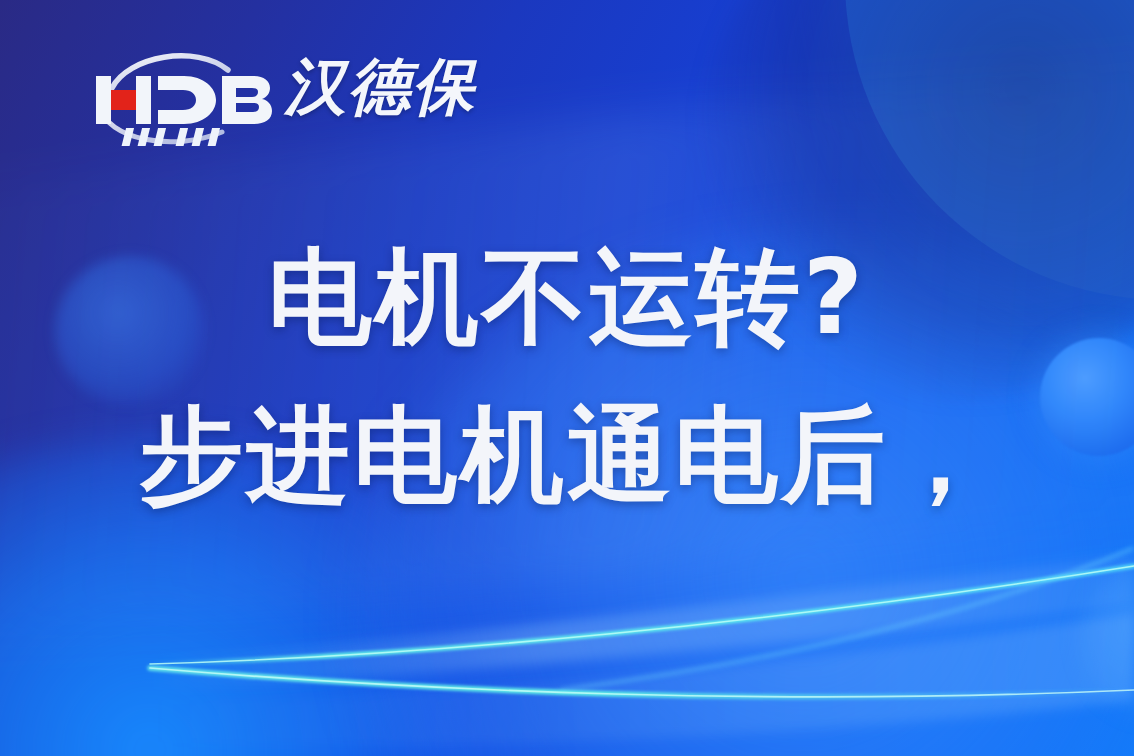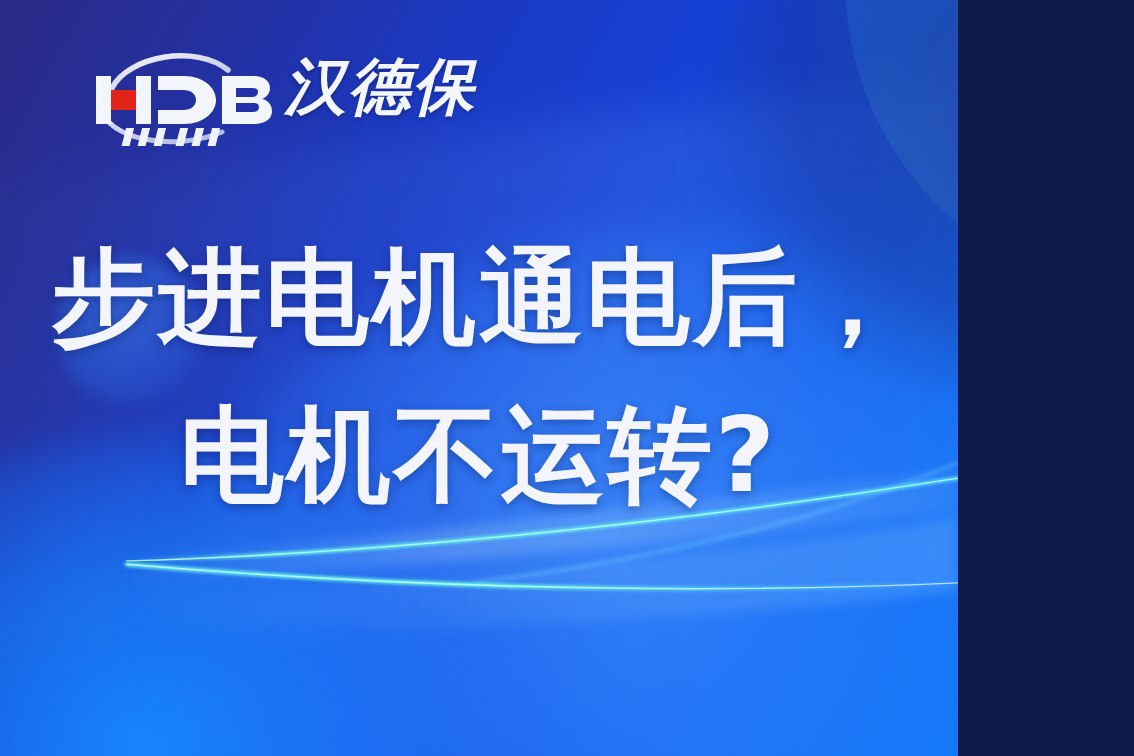--- a/index.html
+++ b/index.html
@@ -3,21 +3,21 @@
 <meta charset="utf-8">
 <title>步进电机通电后，电机不运转?</title>
 <style>
   html, body {
     margin: 0;
     padding: 0;
     background: #0b1a4a;
   }
   .poster {
     position: relative;
-    width: 958px;
+    width: 1134px;
     height: 756px;
     overflow: hidden;
     font-family: "Liberation Sans", "DejaVu Sans", sans-serif;
     background: #000000;
     user-select: none;
   }
 
   
   .bg-base {
     position: absolute;
@@ -303,17 +303,17 @@
         <rect x="112" y="80" width="8" height="18" transform="skewX(-14)"></rect>
         <rect x="128" y="80" width="8" height="18" transform="skewX(-14)"></rect>
         <rect x="144" y="80" width="8" height="18" transform="skewX(-14)"></rect>
       </g>
     </svg>
 
     <div class="logo-cn">汉德保</div>
   </div>
 
   <div class="headline">
+    <span class="headline-line">电机不运转?</span>
     <span class="headline-line">步进电机通电后，</span>
-    <span class="headline-line">电机不运转?</span>
   </div>
 
 </div>
 
 </body></html>

